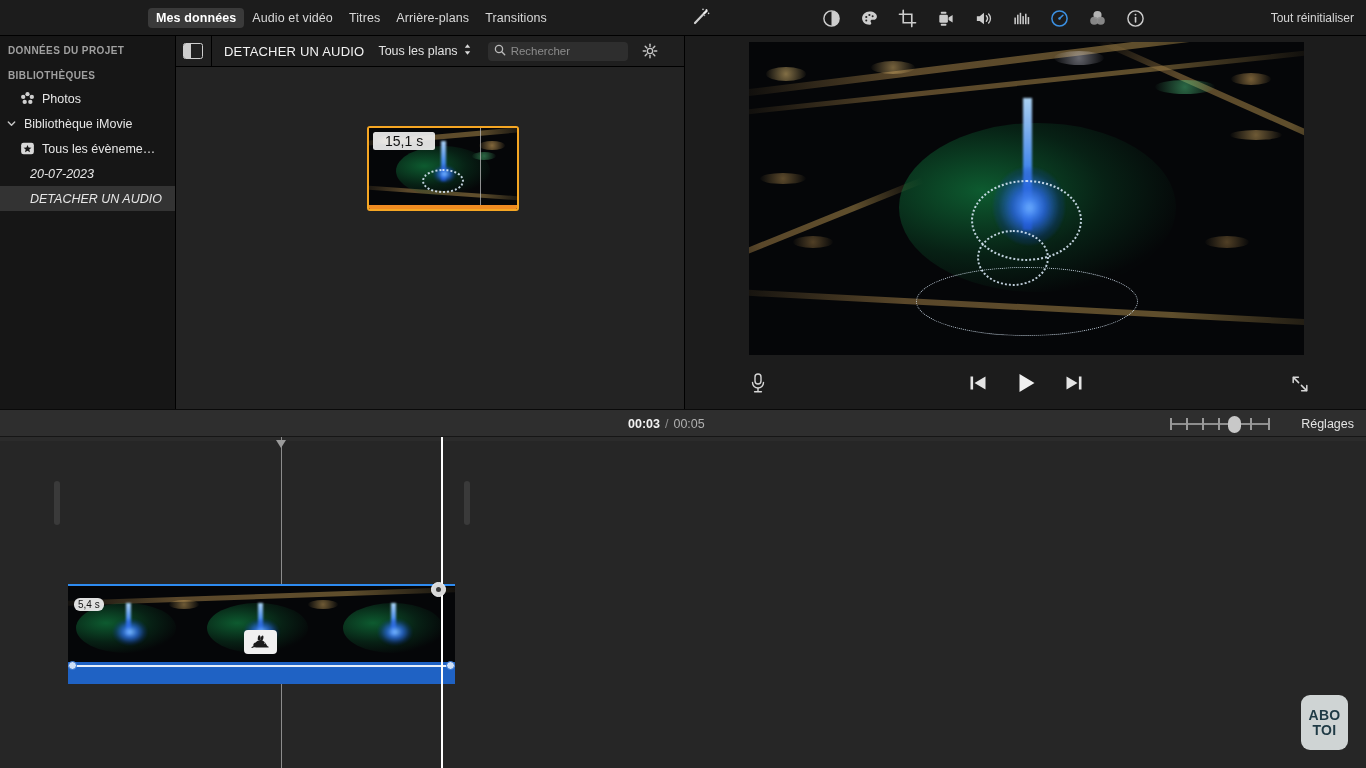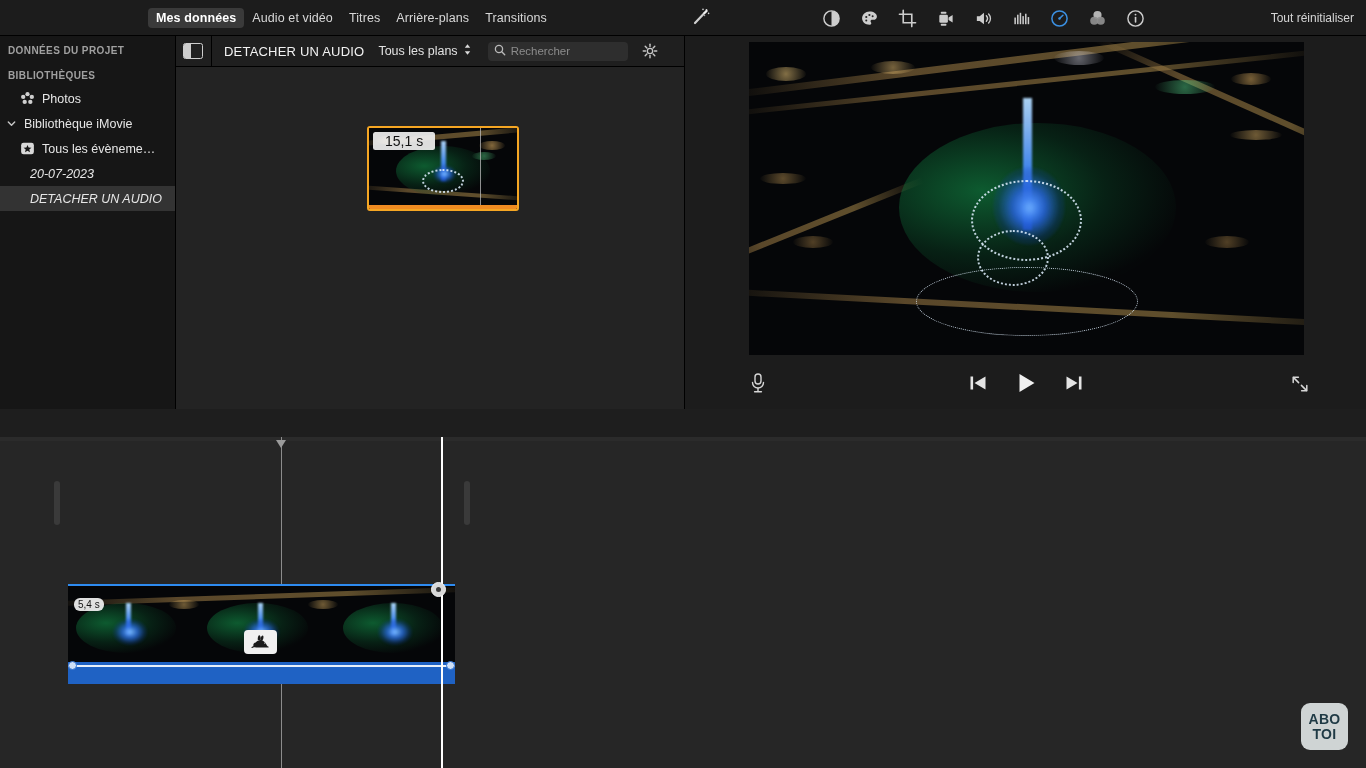--- a/index.html
+++ b/index.html
@@ -189,21 +189,21 @@
   .trim-handle { position: absolute; top: 44px; width: 6px; height: 44px; background: #3a3a3a; border-radius: 3px; }
 
   .sel-dot {
     position: absolute; width: 15px; height: 15px; border-radius: 50%;
     background: #d8d8d8; border: 1.5px solid #f2f2f2; z-index: 32;
     display: flex; align-items: center; justify-content: center;
   }
   .sel-dot::after { content:""; width: 5px; height: 5px; border-radius: 50%; background: #3b3b3b; }
 
   .watermark {
-    position: absolute; right: 18px; bottom: 18px; width: 47px; height: 47px;
+    position: absolute; right: 18px; bottom: 18px; width: 47px; height: 55px;
     background: #cfd4d4; border-radius: 9px;
     display: flex; flex-direction: column; align-items: center; justify-content: center;
     color: #1f3a45; font-weight: 700; font-size: 14px; line-height: 15px; letter-spacing: 0.3px;
   }
 
   
   .art { position: absolute; inset: 0; background: #050608; }
   .art .road {
     position: absolute; background: linear-gradient(90deg, rgba(120,95,55,0) 0%, rgba(160,125,70,.55) 30%, rgba(185,150,80,.5) 70%, rgba(120,95,55,0) 100%);
   }
@@ -497,20 +497,38 @@
         <svg width="20" height="20" viewBox="0 0 20 20">
           <path d="M8.4 3.2 H3.2 V8.4" fill="none" stroke="#d6d6d6" stroke-width="1.5" stroke-linecap="round" stroke-linejoin="round"></path>
           <path d="M11.6 16.8 H16.8 V11.6" fill="none" stroke="#d6d6d6" stroke-width="1.5" stroke-linecap="round" stroke-linejoin="round"></path>
           <line x1="3.6" y1="3.6" x2="8.6" y2="8.6" stroke="#d6d6d6" stroke-width="1.5" stroke-linecap="round"></line>
           <line x1="16.4" y1="16.4" x2="11.4" y2="11.4" stroke="#d6d6d6" stroke-width="1.5" stroke-linecap="round"></line>
         </svg>
       </div>
     </div>
   </div>
 
+  <div class="tl-toolbar">
+    <div class="timecode">
+      <span class="tc-cur">00:03</span>
+      <span class="tc-sep">/</span>
+      <span class="tc-tot">00:05</span>
+    </div>
+    <div class="zoom-slider">
+      <div class="zs-track"></div>
+      <div class="zs-tick" style="left:0px;"></div>
+      <div class="zs-tick" style="left:16px;"></div>
+      <div class="zs-tick" style="left:32px;"></div>
+      <div class="zs-tick" style="left:48px;"></div>
+      <div class="zs-tick" style="left:80px;"></div>
+      <div class="zs-tick" style="left:98px;"></div>
+      <div class="zs-knob"></div>
+    </div>
+    <div class="settings-label">Réglages</div>
+  </div>
 
   <div class="timeline">
     <div class="tl-top-strip"></div>
 
     <div class="skimmer" style="left:281px;">
       <div class="skimmer-head"></div>
     </div>
 
     <div class="tl-clip">
       <div class="tl-video">

